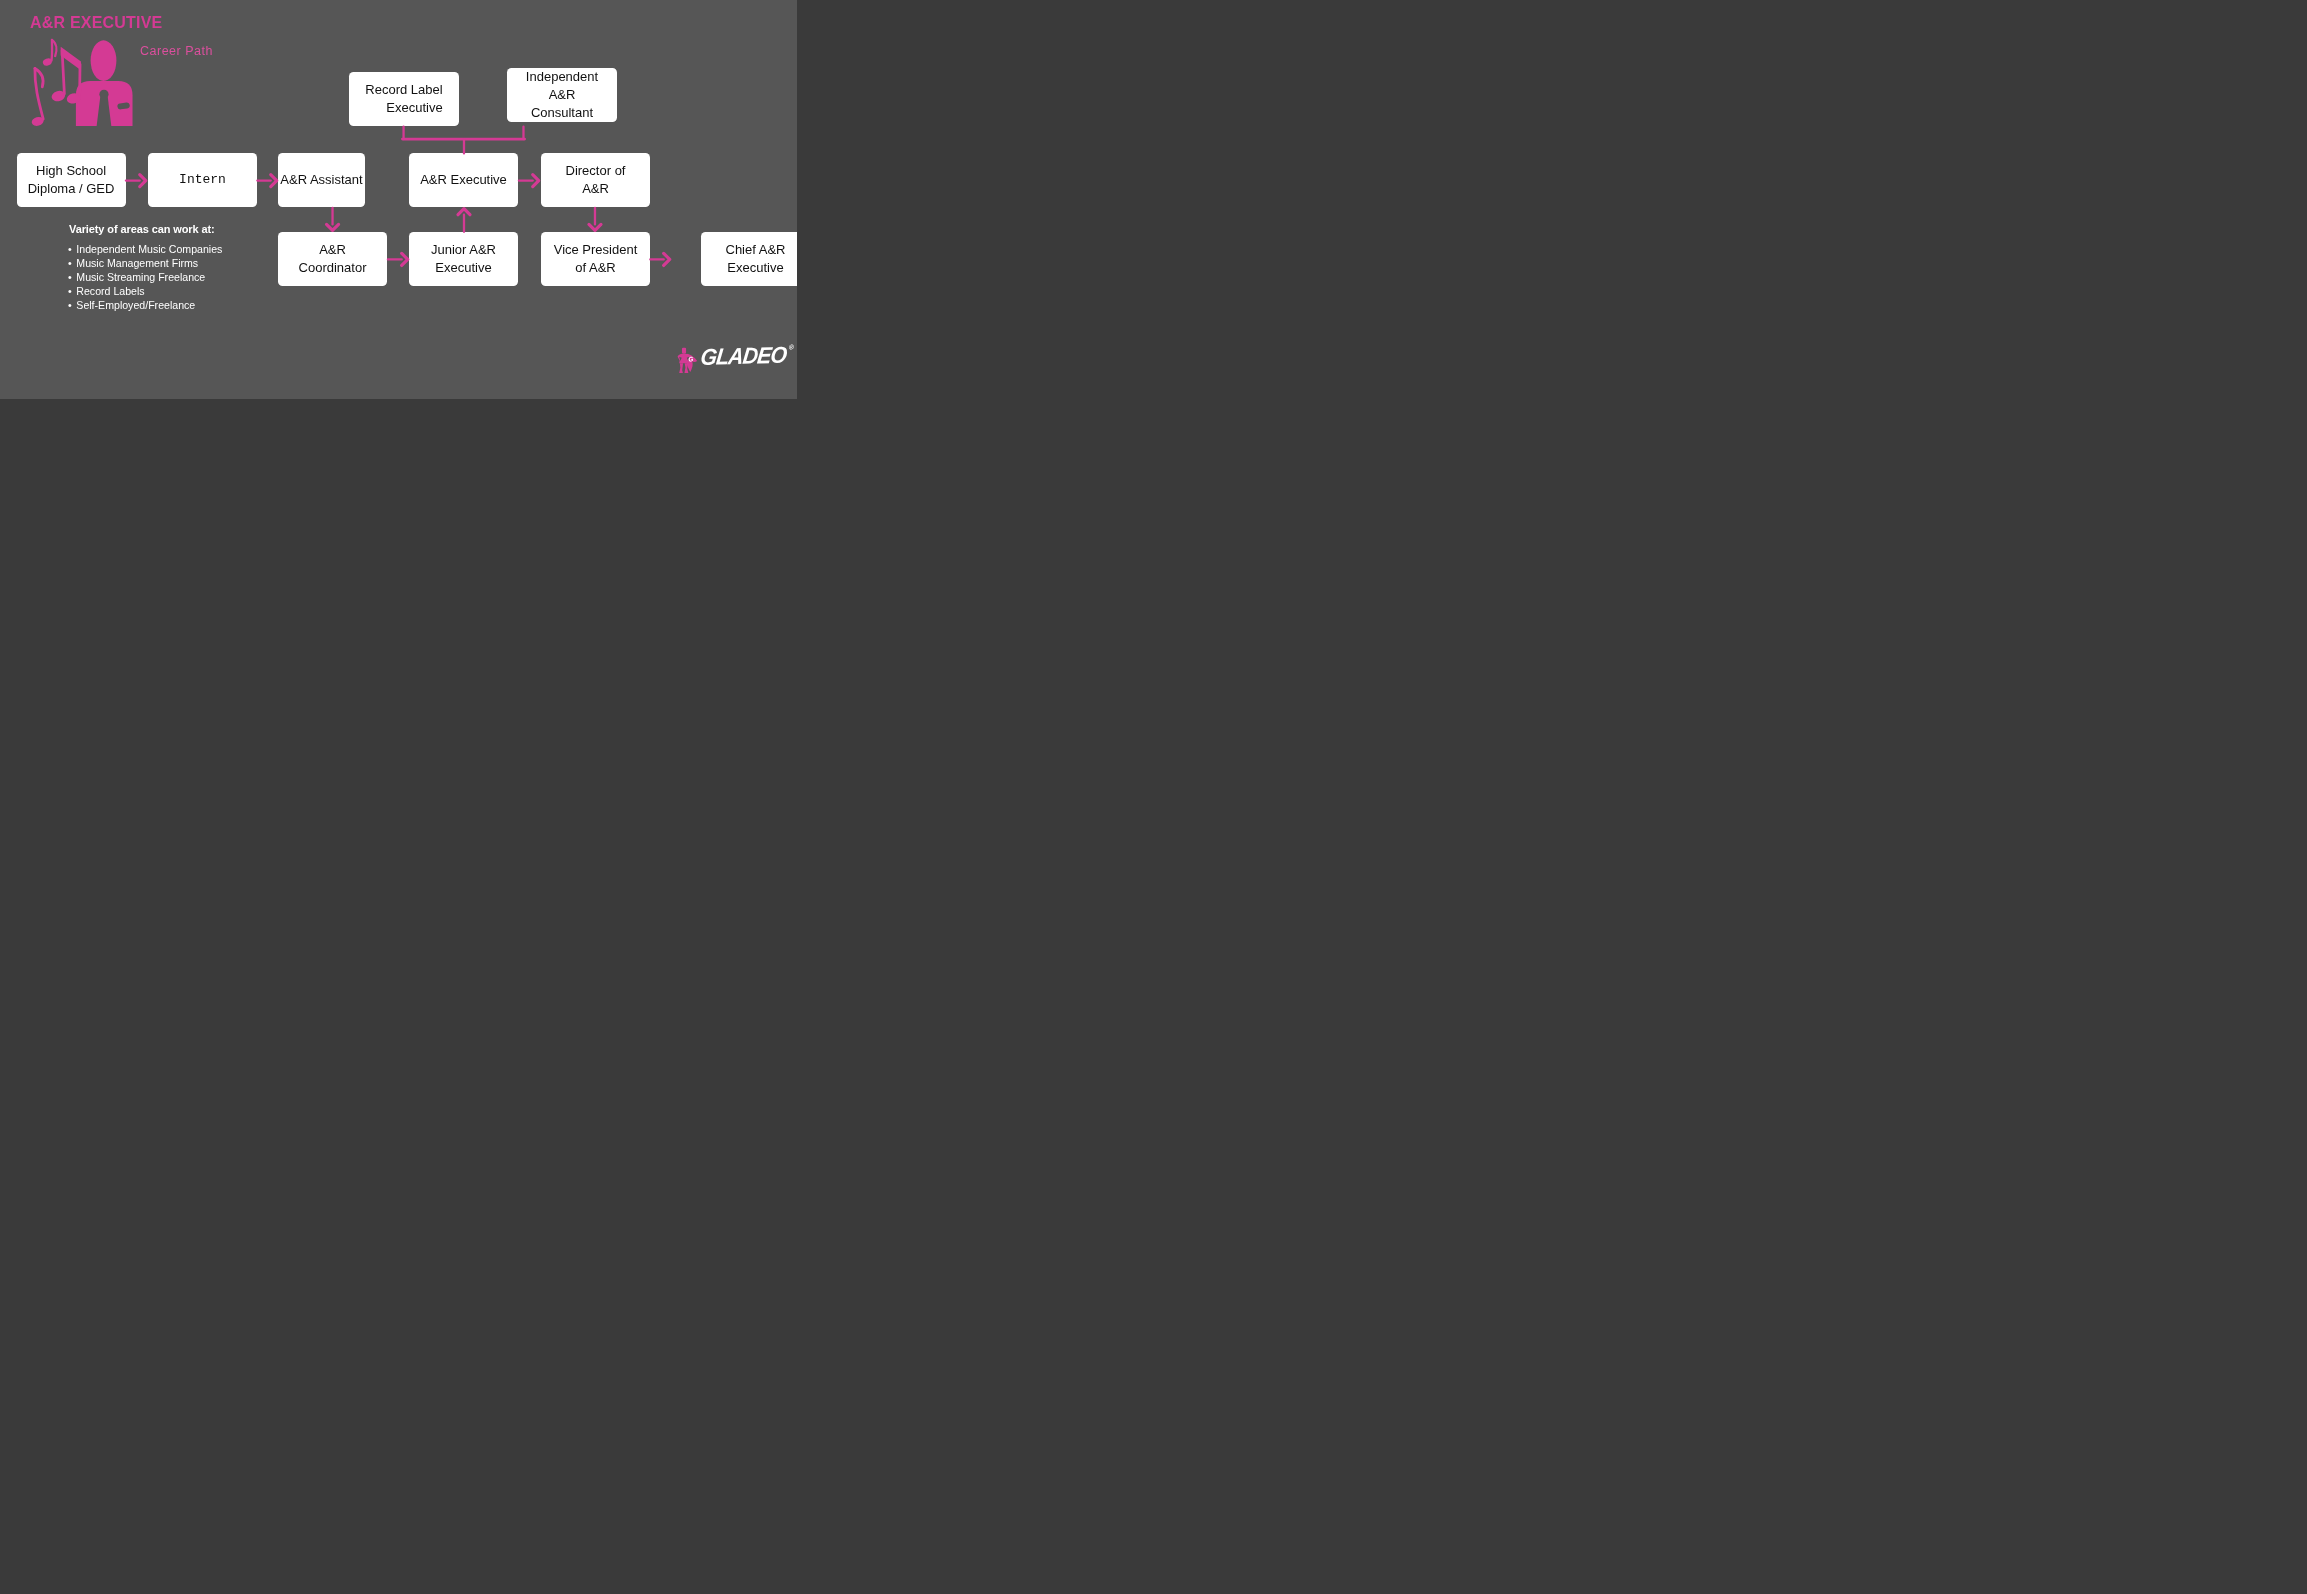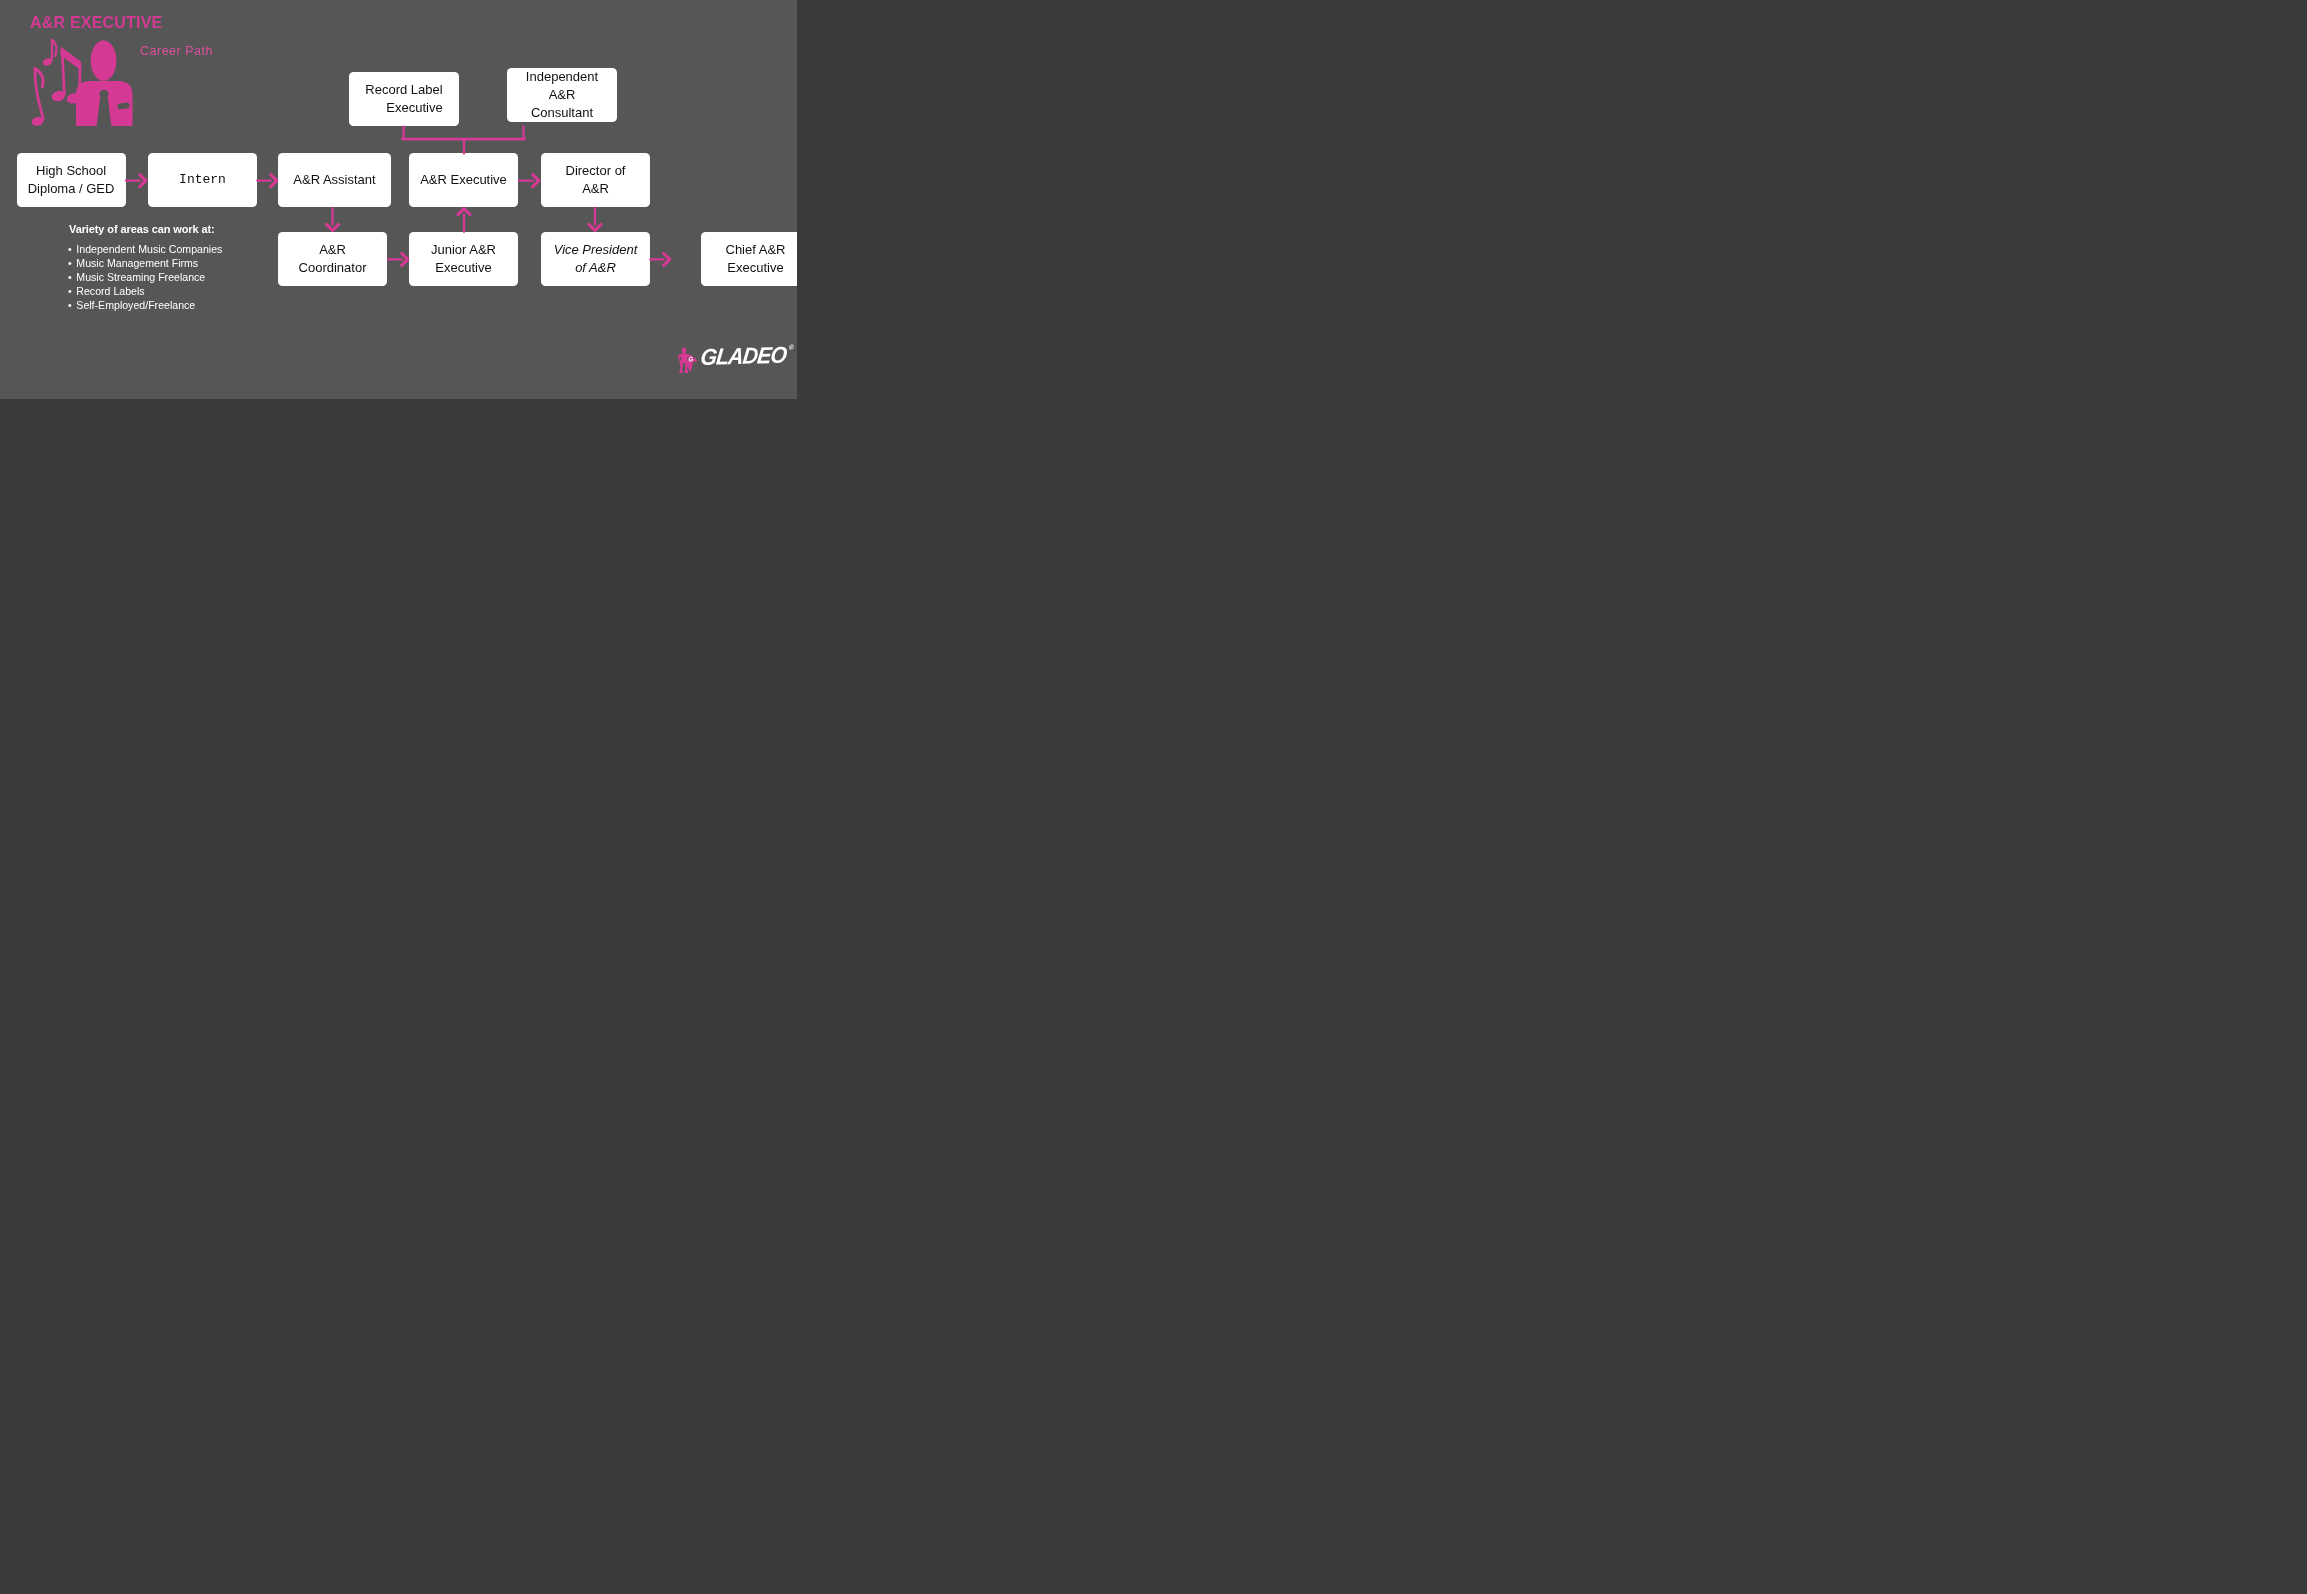--- a/index.html
+++ b/index.html
@@ -20,26 +20,26 @@
   
   .bx{
     position:absolute;height:54px;background:#fff;border-radius:4.6px;
     display:flex;align-items:center;justify-content:center;text-align:center;
     color:#111;font-size:13px;line-height:1.38;white-space:pre-line;
   }
   #bx-rle{left:349px;top:72px;width:110px;text-align:right;}
   #bx-iac{left:469px;top:68px;width:110px;margin-left:38px;}
   #bx-hs{left:16.6px;top:153px;width:109px;}
   #bx-intern{left:148px;top:153px;width:109px;font-family:Liberation Mono, monospace;}
-  #bx-asst{left:278px;top:153px;width:113px;}
+  #bx-asst{left:278px;top:153px;width:87px;}
   #bx-exec{left:409px;top:153px;width:109px;}
   #bx-dir{left:541px;top:153px;width:109px;}
   #bx-coord{left:278px;top:232px;width:109px;}
   #bx-jr{left:409px;top:232px;width:109px;}
-  #bx-vp{left:541px;top:232px;width:109px;font-style:italic;}
+  #bx-vp{left:541px;top:232px;width:109px;}
   #bx-chief{left:671px;top:232px;width:109px;margin-left:30px;}
   
   #connectors{position:absolute;left:0;top:0;pointer-events:none;}
   #connectors path{stroke:#d43a94;fill:none;stroke-linecap:round;stroke-linejoin:round;}
   #connectors path.shaft{stroke-width:5px;}
   #connectors path.head{stroke-width:7px;}
   
   #work-areas-heading{
     position:absolute;left:69px;top:223px;font-size:11px;font-weight:bold;color:#fff;
     letter-spacing:-0.1px;

